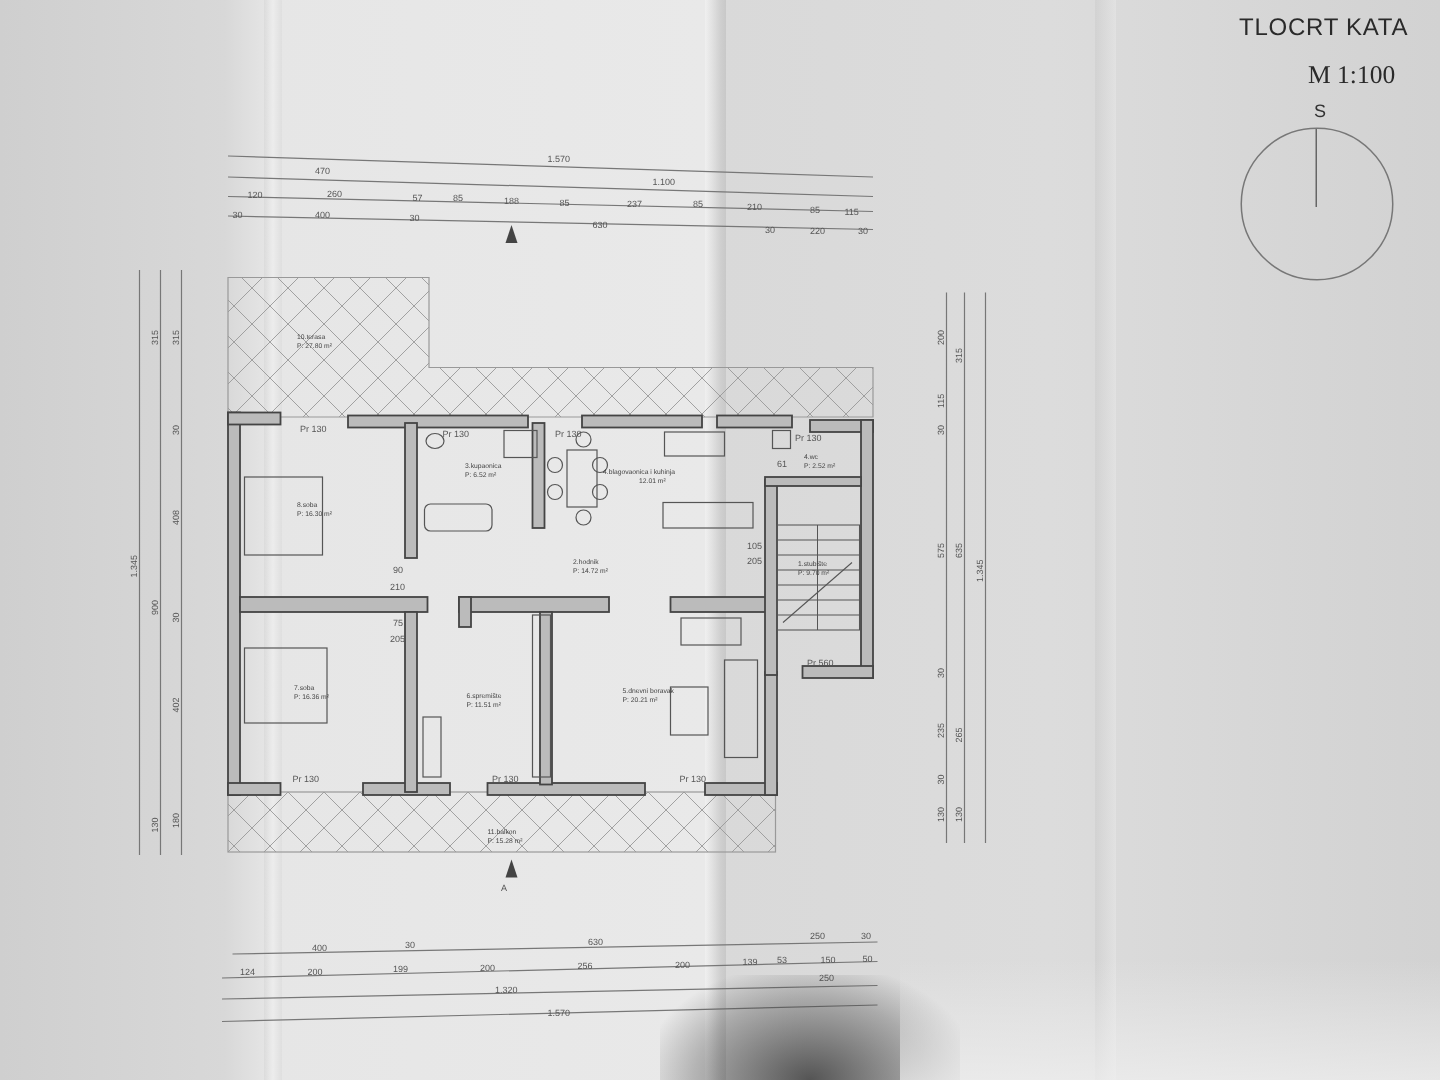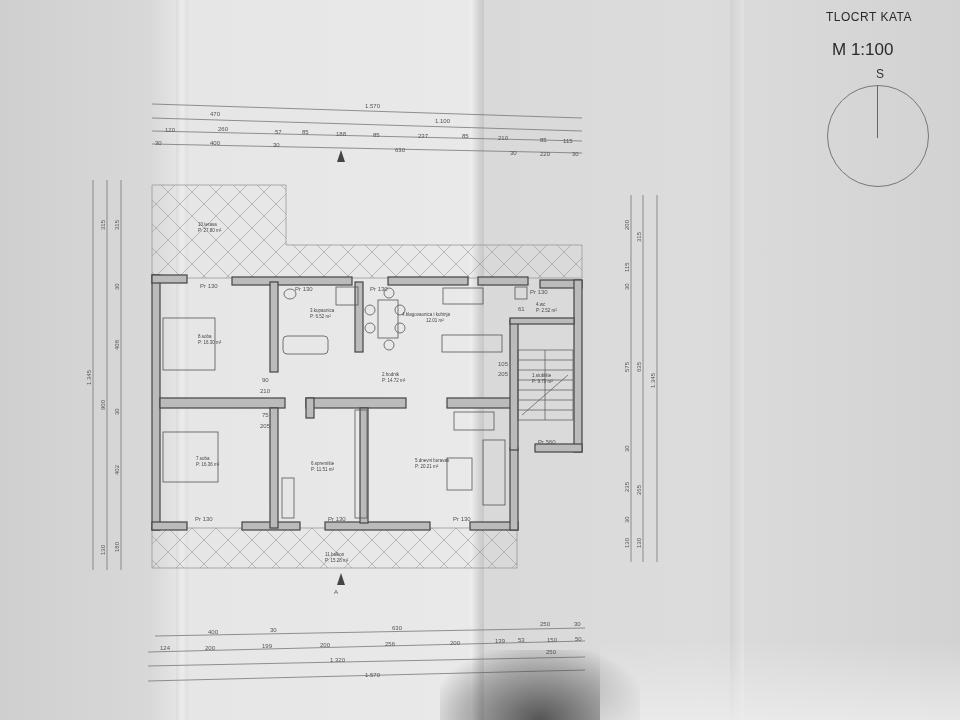--- a/index.html
+++ b/index.html
@@ -8,22 +8,22 @@
   .paper{position:absolute;left:0;top:0;width:960px;height:720px;
     background:linear-gradient(90deg,#cfcfcf 0px,#d8d8d8 150px,#e6e6e6 180px,#e9e9e9 470px,#d9d9d9 480px,#dcdcdc 700px,#d2d2d2 960px);}
   .crease{position:absolute;top:0;height:720px;}
   .crease.c1{left:176px;width:12px;background:linear-gradient(90deg,rgba(0,0,0,0.04),rgba(255,255,255,0.25),rgba(0,0,0,0.03));}
   .crease.c2{left:470px;width:14px;background:linear-gradient(90deg,rgba(255,255,255,0.3),rgba(0,0,0,0.08));}
   .crease.c3{left:730px;width:14px;background:linear-gradient(90deg,rgba(0,0,0,0.04),rgba(255,255,255,0.2));}
   .smudge{position:absolute;left:440px;top:650px;width:200px;height:70px;
     background:radial-gradient(ellipse at 50% 100%,rgba(40,40,40,0.75),rgba(60,60,60,0.3) 55%,rgba(0,0,0,0) 80%);}
   .smudge2{position:absolute;left:600px;top:640px;width:360px;height:80px;
     background:linear-gradient(180deg,rgba(255,255,255,0),rgba(240,240,240,0.7));}
-  .title{position:absolute;left:826px;top:10px;font-size:12px;color:#2a2a2a;letter-spacing:0.5px;}
-  .scale{position:absolute;left:832px;top:40px;font-size:17px;color:#2a2a2a;}
+  .title{position:absolute;left:826px;top:10px;font-size:16px;color:#2a2a2a;letter-spacing:0.5px;}
+  .scale{position:absolute;left:872px;top:40px;font-size:17px;color:#2a2a2a;font-family:Liberation Serif, serif;}
   .north-label{position:absolute;left:876px;top:67px;font-size:12px;color:#333;}
   .north{position:absolute;left:827px;top:85px;width:100px;height:100px;border:1px solid #777;border-radius:50%;}
   .north-needle{position:absolute;left:49px;top:0;width:1px;height:52px;background:#666;}
   svg.plan{position:absolute;left:0;top:0;}
   .dim{font-size:6px;fill:#555;font-family:"Liberation Sans",sans-serif;}
   .lbl{font-size:4.5px;fill:#444;font-family:"Liberation Sans",sans-serif;}
 </style>
 </head>
 <body>
 

